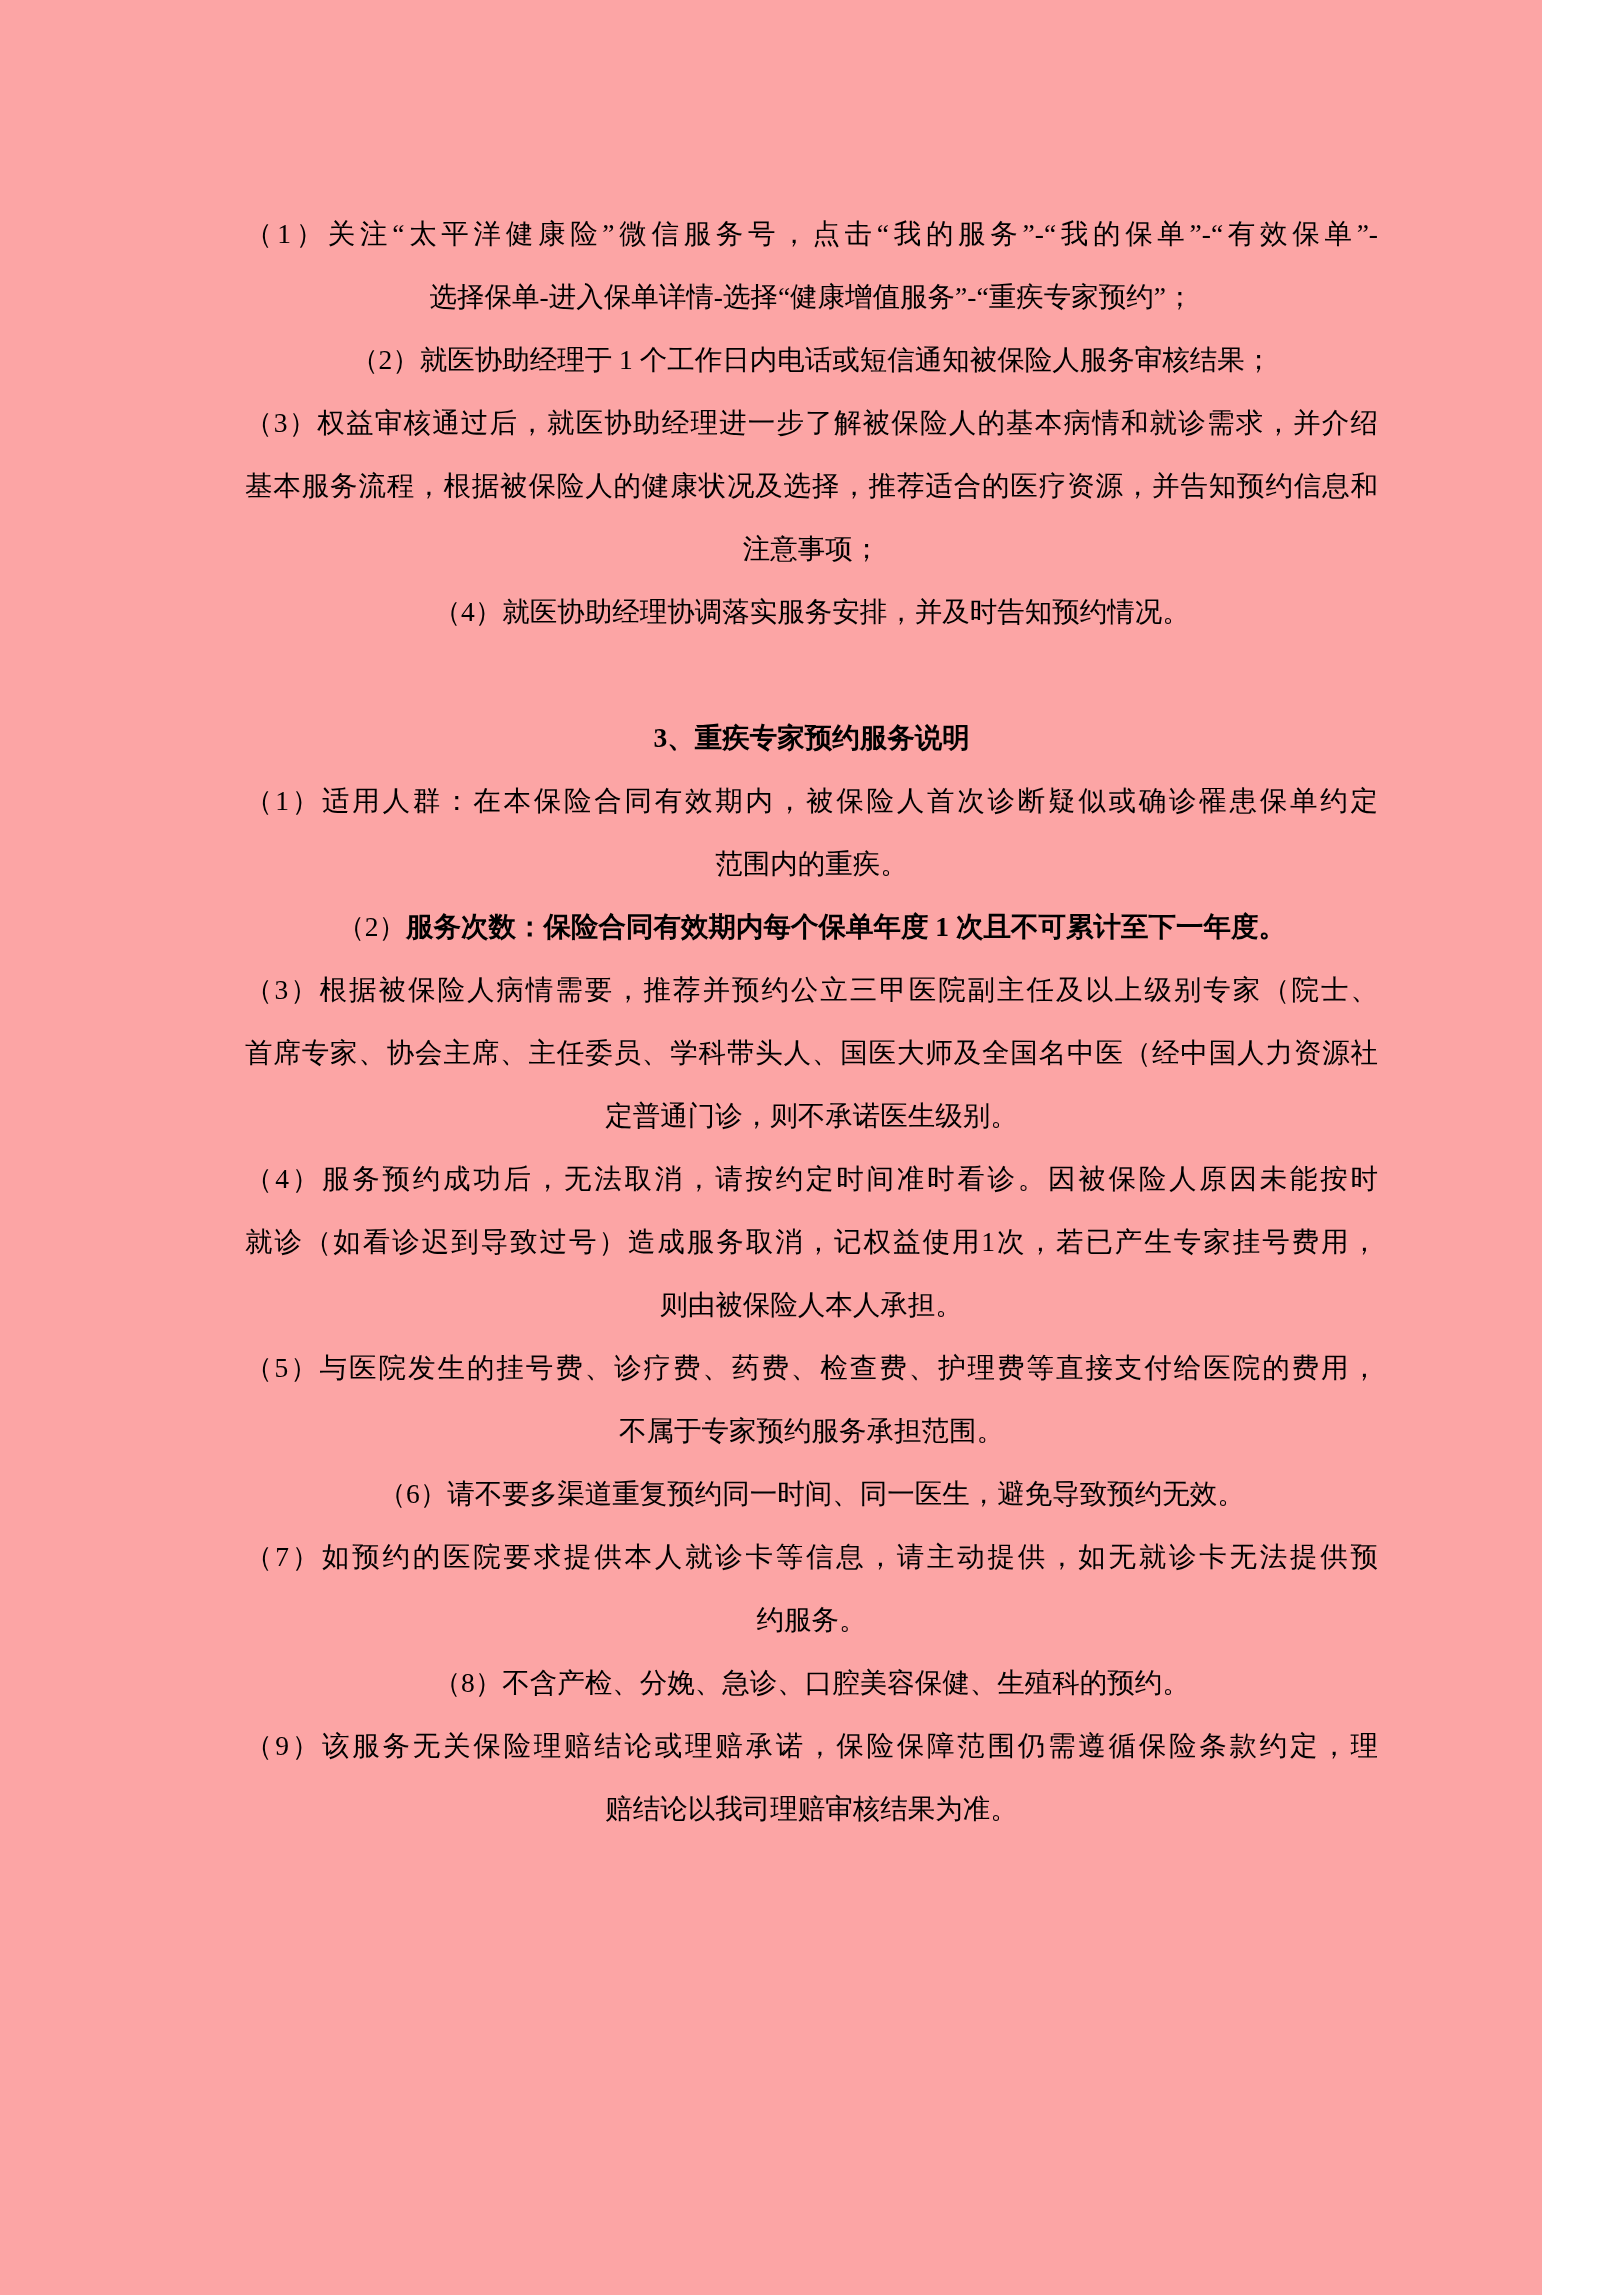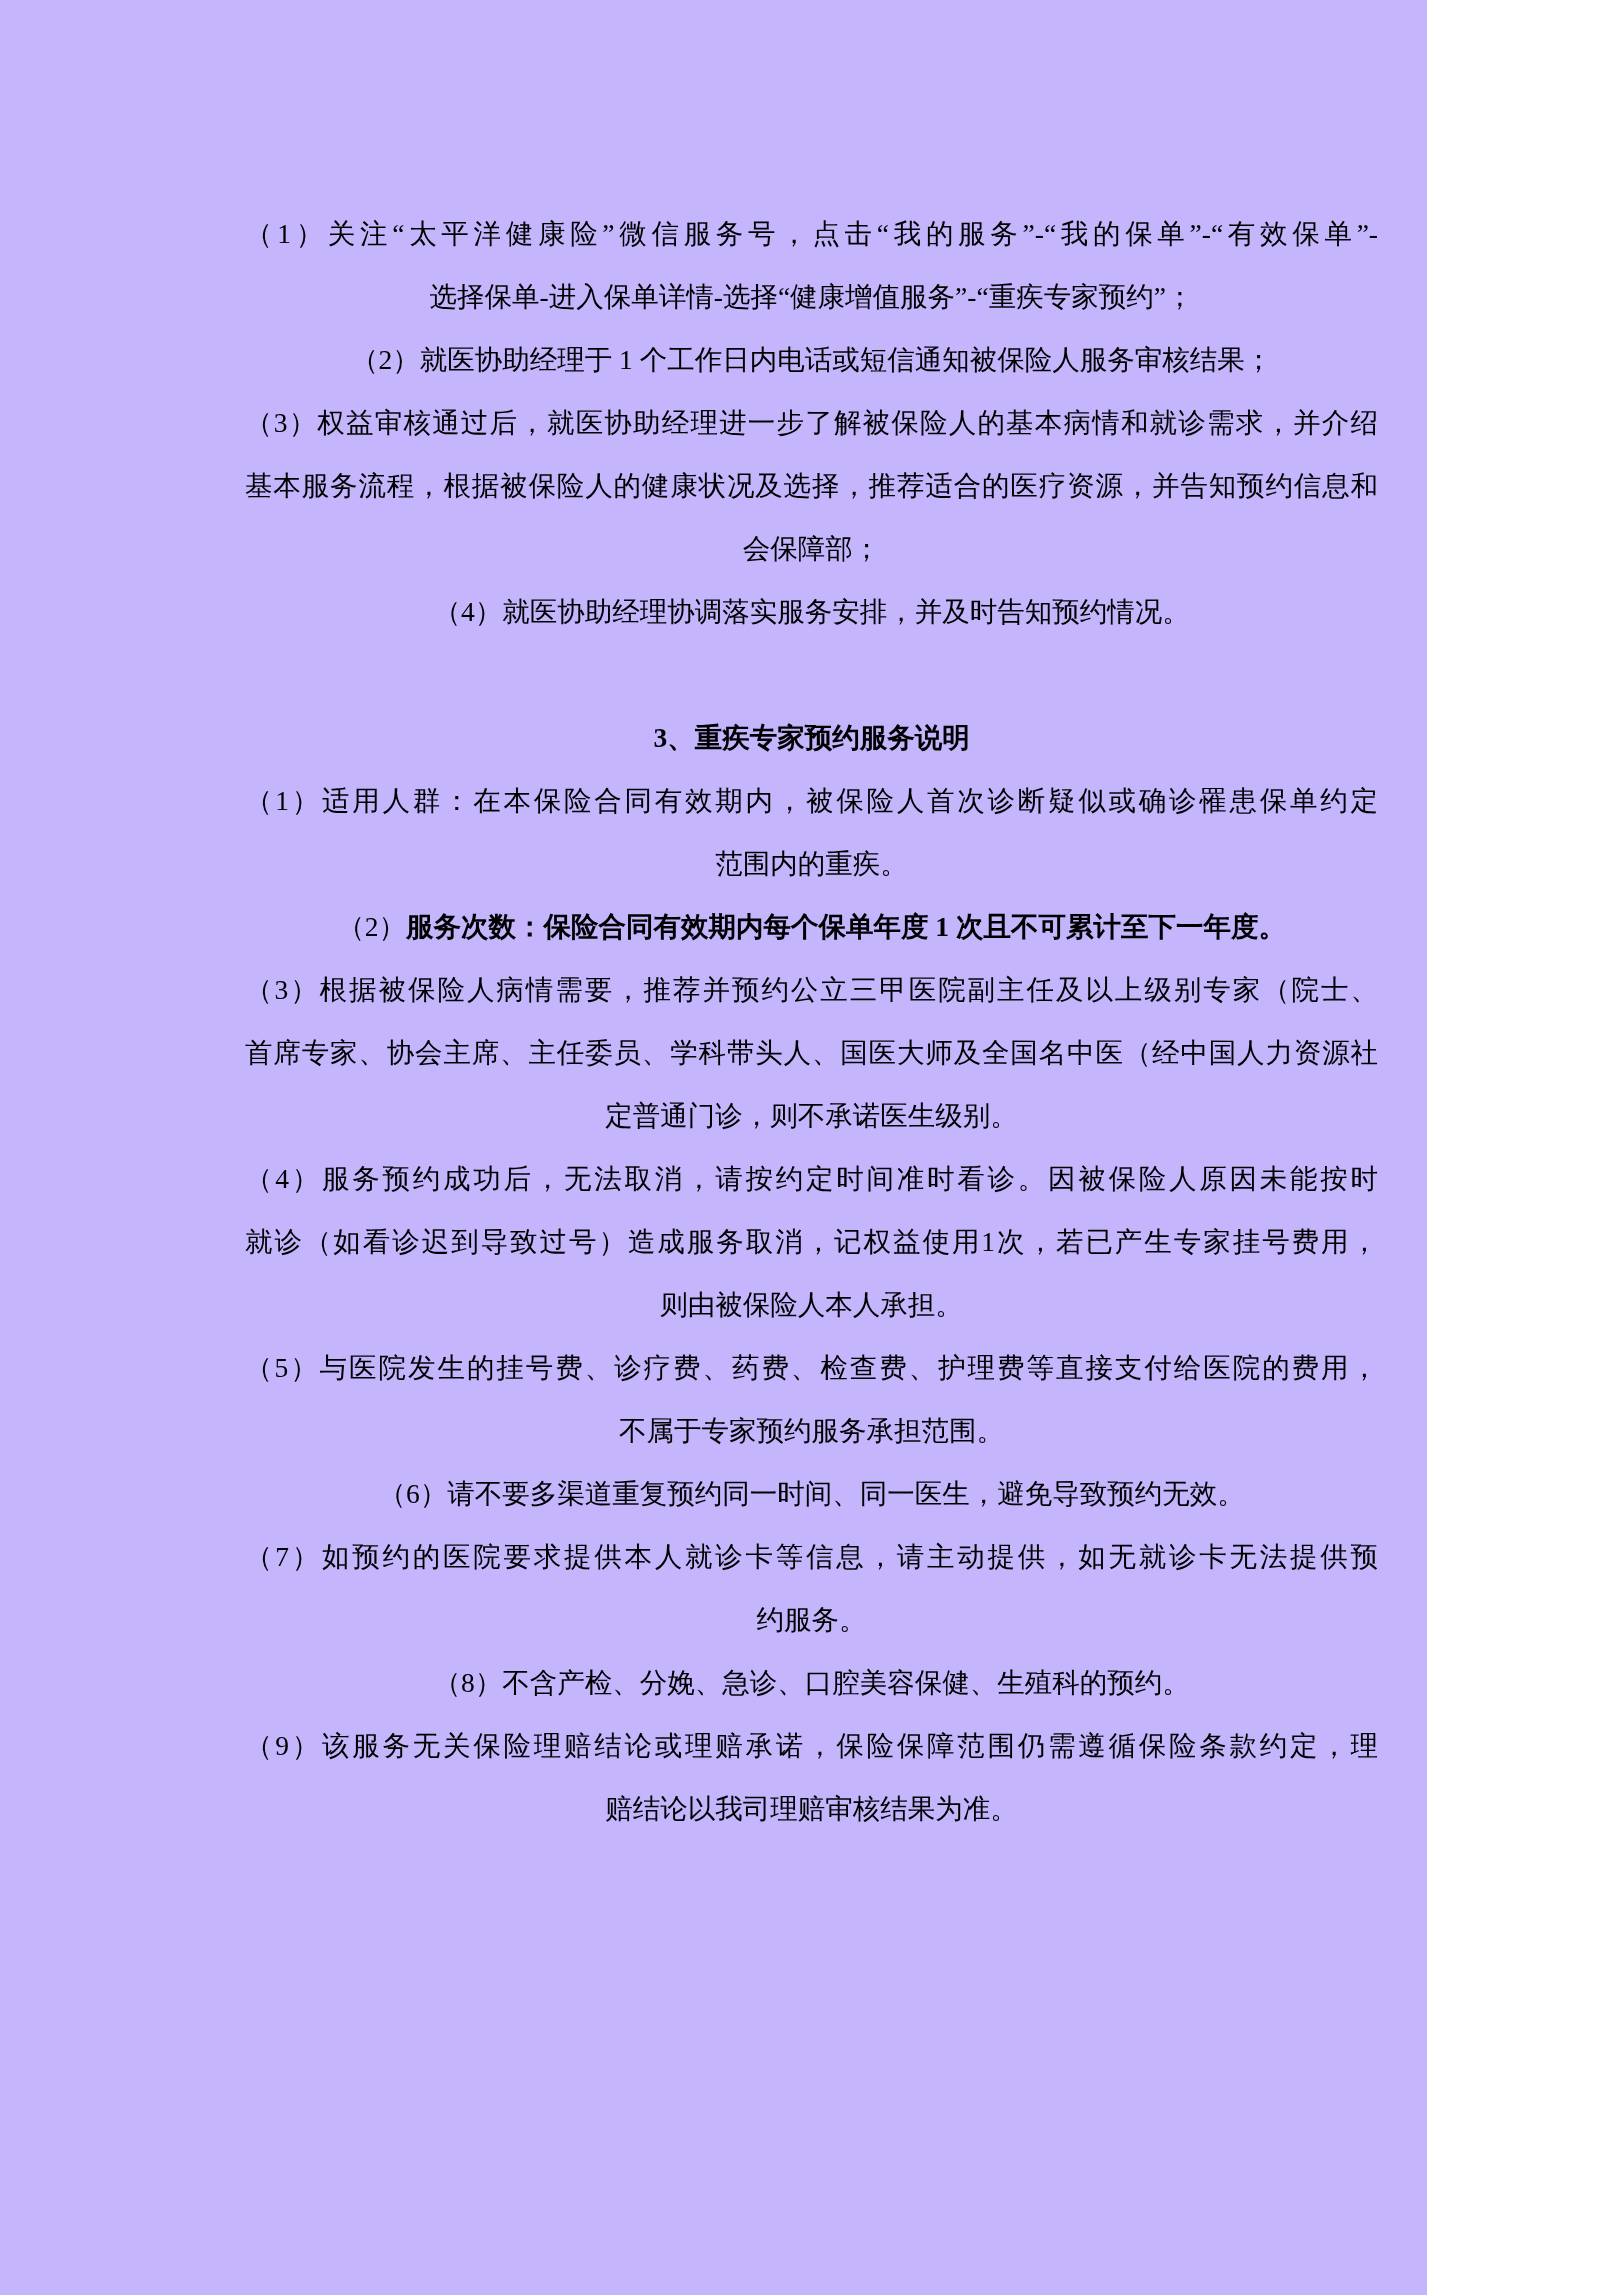--- a/index.html
+++ b/index.html
@@ -2,23 +2,23 @@
 <html style="font-size:10.5px"><head>
 <meta charset="utf-8">
 <style>
   html, body {
     margin: 0;
     padding: 0;
     background: #ffffff;
   }
   .page {
     position: relative;
-    width: 1427px;
+    width: 1542px;
     height: 2295px;
-    background: #c4b5fd;
+    background: #fca5a5;
     overflow: hidden;
     font-family: "Liberation Serif", "DejaVu Serif", serif;
     color: #000000;
     text-decoration: underline;
   }
   .doc {
     position: absolute;
     left: 245px;
     top: 202px;
     width: 1133px;
@@ -50,21 +50,21 @@
 </head>
 <body>
 
 <div class="page">
   <div class="doc">
       <div class="line j"><span>（1）关注“太平洋健康险”微信服务号，点击“我的服务”-“我的保单”-“有效保单”-</span></div>
       <div class="line"><span>选择保单-进入保单详情-选择“健康增值服务”-“重疾专家预约”；</span></div>
       <div class="line"><span>（2）就医协助经理于 1 个工作日内电话或短信通知被保险人服务审核结果；</span></div>
       <div class="line j"><span>（3）权益审核通过后，就医协助经理进一步了解被保险人的基本病情和就诊需求，并介绍</span></div>
       <div class="line j"><span>基本服务流程，根据被保险人的健康状况及选择，推荐适合的医疗资源，并告知预约信息和</span></div>
-      <div class="line"><span>会保障部；</span></div>
+      <div class="line"><span>注意事项；</span></div>
       <div class="line"><span>（4）就医协助经理协调落实服务安排，并及时告知预约情况。</span></div>
       <div class="line blank"></div>
       <div class="line h"><span class="b">3、重疾专家预约服务说明</span></div>
       <div class="line j"><span>（1）适用人群：在本保险合同有效期内，被保险人首次诊断疑似或确诊罹患保单约定</span></div>
       <div class="line"><span>范围内的重疾。</span></div>
       <div class="line"><span>（2）</span><span class="b">服务次数：保险合同有效期内每个保单年度 1 次且不可累计至下一年度。</span></div>
       <div class="line j"><span>（3）根据被保险人病情需要，推荐并预约公立三甲医院副主任及以上级别专家（院士、</span></div>
       <div class="line j"><span>首席专家、协会主席、主任委员、学科带头人、国医大师及全国名中医（经中国人力资源社</span></div>
       <div class="line"><span>定普通门诊，则不承诺医生级别。</span></div>
       <div class="line j"><span>（4）服务预约成功后，无法取消，请按约定时间准时看诊。因被保险人原因未能按时</span></div>

